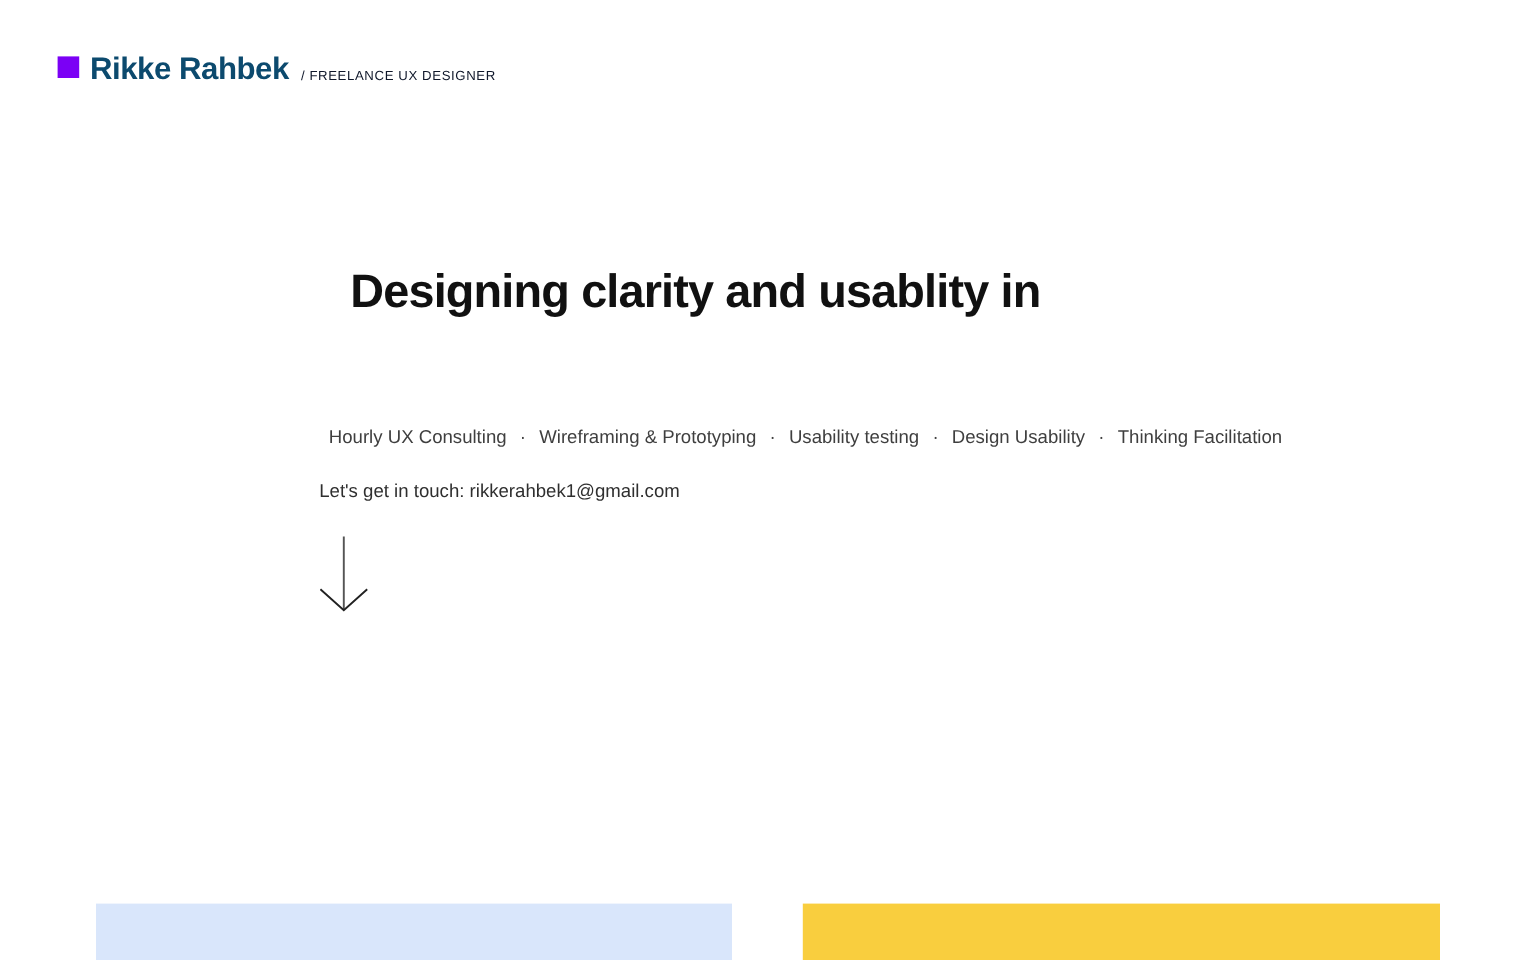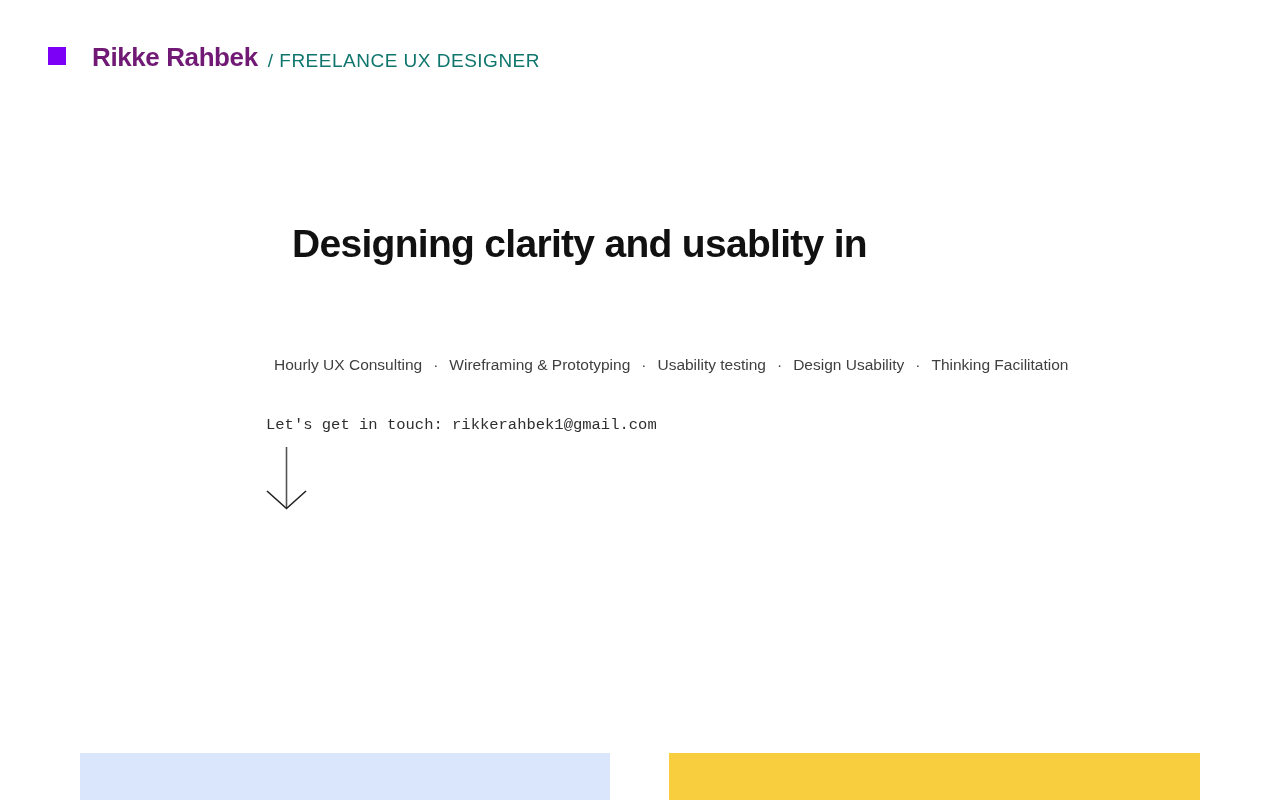--- a/index.html
+++ b/index.html
@@ -42,30 +42,29 @@
     display: inline-block;
     margin-right: 9px;
     position: relative;
     top: -1px;
     flex: 0 0 auto;
   }
   .brand-name {
     font-family: "Liberation Sans", sans-serif;
     font-size: 26px;
     font-weight: bold;
-    color: #701a75;
+    color: #0c4a6e;
     letter-spacing: -0.4px;
     line-height: 1;
-    margin-left: 17px;
   }
   .brand-role {
     font-family: "Liberation Sans", sans-serif;
-    font-size: 19px;
+    font-size: 11px;
     font-weight: normal;
-    color: #0f766e;
+    color: #0f172a;
     letter-spacing: 0.5px;
     margin-left: 10px;
     line-height: 1;
     position: relative;
     top: 1px;
   }
 
   
   .hero {
     position: absolute;
@@ -107,23 +106,23 @@
     color: #3f3f3f;
     font-size: 15.5px;
     padding: 0 11px;
     line-height: 1;
     user-select: none;
   }
 
   .hero-contact {
     position: absolute;
     left: 0;
-    top: 200px;
+    top: 184px;
     margin: 0;
-    font-family: Liberation Mono, monospace;
+    font-family: Liberation Sans, sans-serif;
     font-size: 15.5px;
     color: #2f2f2f;
     line-height: 1;
     white-space: nowrap;
   }
   .hero-contact .email {
     color: #2f2f2f;
     text-decoration: none;
   }
 

